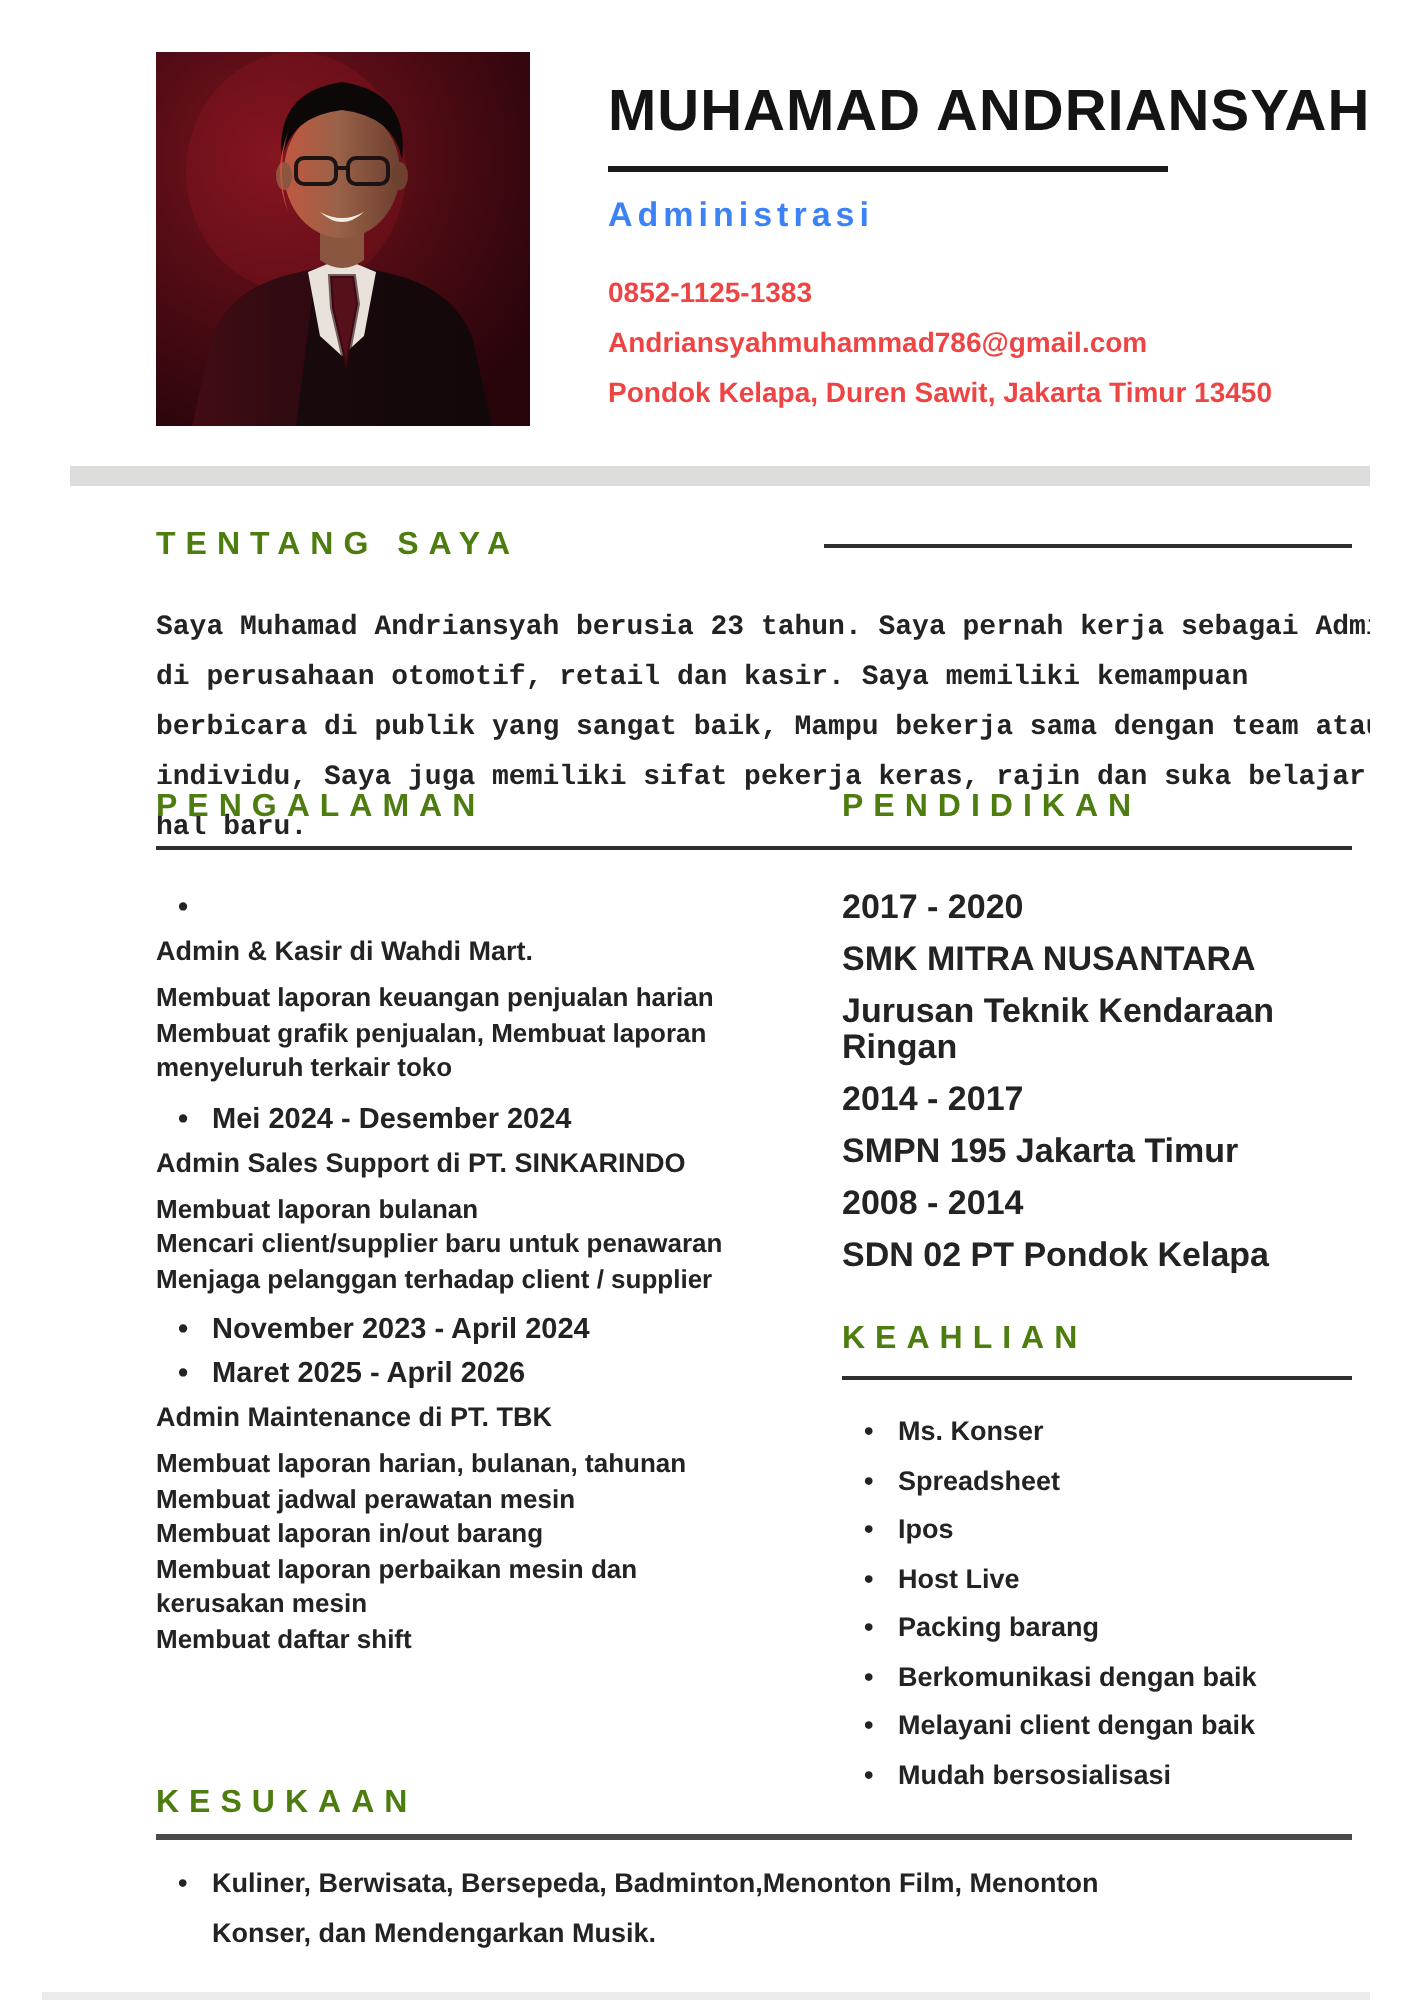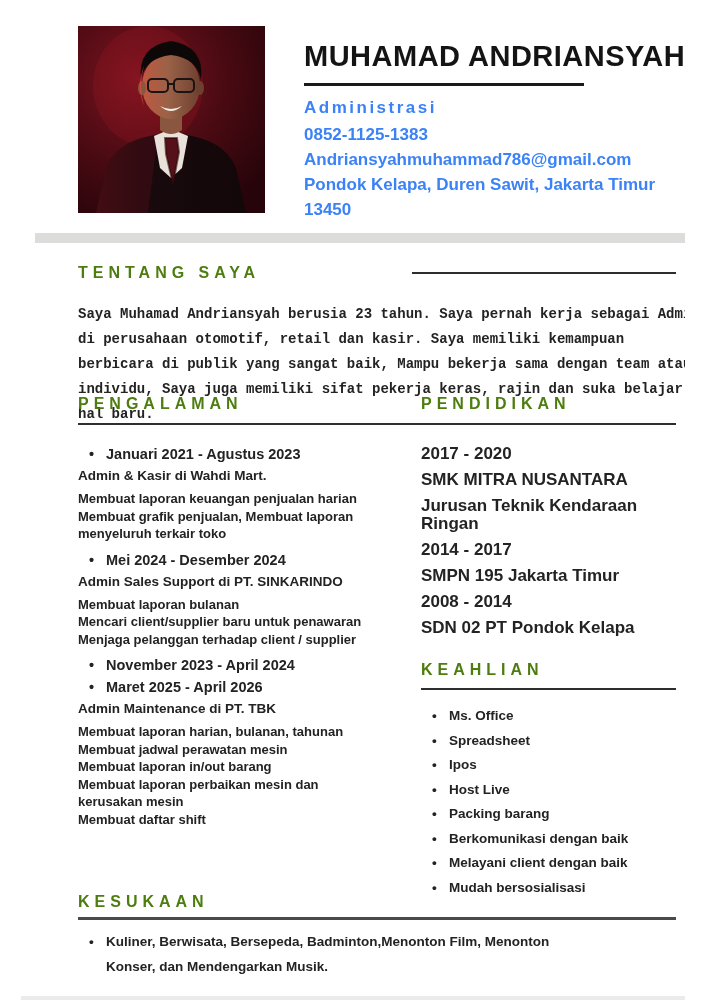--- a/index.html
+++ b/index.html
@@ -9,21 +9,21 @@
     font-family:"Liberation Sans", sans-serif; font-weight:bold; color:#232323;padding-left:36px;
   }
 
   
   .photo { position:absolute; left:57px; top:26px; width:187px; height:187px; }
   .photo svg { display:block; width:187px; height:187px; }
   .header-text { position:absolute; left:283px; top:42px; width:400px; }
   .name { margin:0; font-size:29px; line-height:29px; letter-spacing:0.5px; color:#141414; }
   .name-rule { width:280px; height:3px; background:#1a1a1a; margin-top:12px; }
   .job-title { margin:12px 0 0 0; font-size:17px; letter-spacing:2.5px; color:#3b82f6; }
-  .contact { margin-top:4px; font-size:17px; line-height:25px; color:#3b82f6; }
+  .contact { margin-top:16px; font-size:14px; line-height:25px; color:#ef4444; }
 
   .gray-bar { position:absolute; left:14px; top:233px; width:680px; height:10px; background:#dcdcda; }
   .bottom-strip { position:absolute; left:0; bottom:0; width:100%; height:4px; background:#ebebe9; }
 
   
   .sec-h { margin:0; font-size:16px; line-height:18px; letter-spacing:5px; color:#4d7c0f; }
 
   
   .about { position:absolute; left:57px; top:264px; width:635px; }
   .about-head { position:relative; height:18px; }
@@ -144,21 +144,20 @@
     <div class="col-heads">
       <h3 class="sec-h h-left">PENGALAMAN</h3>
       <h3 class="sec-h h-right">PENDIDIKAN</h3>
       <div class="rule"></div>
     </div>
     <div class="cols">
       <div class="col-left">
           <div class="exp-entry">
             <div class="bullet-row">
               <span class="dot">•</span>
-              <span>Januari 2021 - Agustus 2023</span>
             </div>
             <div class="role">Admin &amp; Kasir di Wahdi Mart.</div>
             <div class="block">
               <div class="line">Membuat laporan keuangan penjualan harian</div>
               <div class="line">Membuat grafik penjualan, Membuat laporan</div>
               <div class="line">menyeluruh terkair toko</div>
             </div>
           </div>
           <div class="exp-entry">
             <div class="bullet-row">
@@ -202,21 +201,21 @@
             <div class="edu-row">2008 - 2014</div>
             <div class="edu-row">SDN 02 PT Pondok Kelapa</div>
           </div>
         <div class="skills-head">
           <h3 class="sec-h">KEAHLIAN</h3>
           <div class="skills-rule"></div>
         </div>
         <div class="skills-list">
             <div class="skill-item">
               <span class="dot">•</span>
-              <span>Ms. Office</span>
+              <span>Ms. Konser</span>
             </div>
             <div class="skill-item">
               <span class="dot">•</span>
               <span>Spreadsheet</span>
             </div>
             <div class="skill-item">
               <span class="dot">•</span>
               <span>Ipos</span>
             </div>
             <div class="skill-item">

